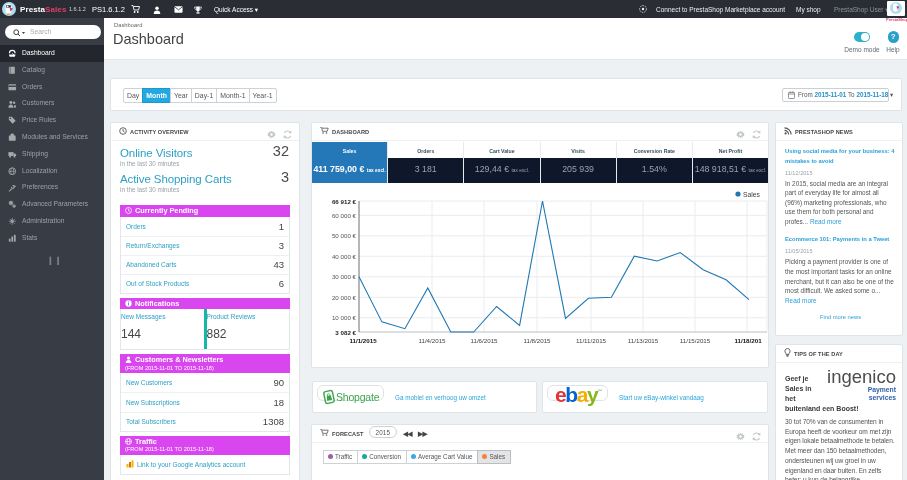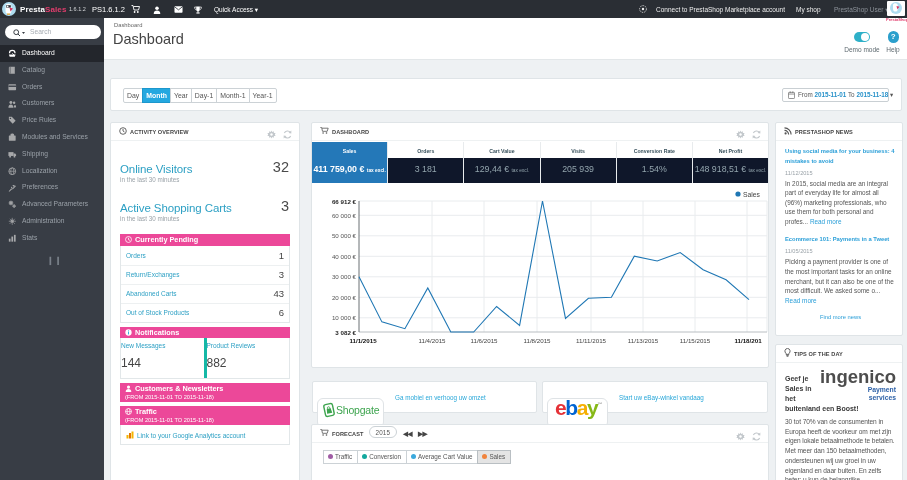--- a/index.html
+++ b/index.html
@@ -48,25 +48,25 @@
 .btng{position:absolute;left:12px;top:9px;display:flex}
 .btn{height:14.5px;line-height:13px;font-size:6.9px;color:#555;background:#fff;border:1px solid #ccd2d6;padding:0 3px;margin-left:-1px;text-align:center}
 .btn:first-child{border-radius:2px 0 0 2px;margin-left:0}
 .btn:last-child{border-radius:0 2px 2px 0}
 .btn.on{background:#24a8e0;border-color:#1d97cc;color:#fff;font-weight:bold}
 #daterange{position:absolute;right:12px;top:9px;width:107px;height:14px;border:1px solid #c9cfd3;border-radius:2px;background:#fff;font-size:6.3px;color:#555;line-height:12.5px;padding-left:5px;white-space:nowrap}
 #daterange b{color:#2791c9}
 
 #activity{left:110px;top:122px;width:190px;height:368px}
 .apad{padding:3px 9px 0 9px}
-.bigline{position:relative;height:15px;margin-top:17px}
+.bigline{position:relative;height:15px;margin-top:1px}
 .bigline .lbl{position:absolute;left:0;top:2px;font-size:11.5px;color:#2da0c4;letter-spacing:-0.1px}
 .bigline .num{position:absolute;right:1px;top:-2px;font-size:14.5px;color:#4a4a4a}
 .sub{font-size:6.3px;color:#9aa2a8;line-height:7px;margin-bottom:4px}
-.bluebar{background:#ec4899;color:#fff;font-size:7.3px;font-weight:bold;padding:2px 5px;line-height:7.5px}
+.bluebar{background:#d946ef;color:#fff;font-size:7.3px;font-weight:bold;padding:2px 5px;line-height:7.5px}
 .bluebar .sm{font-size:5.6px;font-weight:normal;line-height:6.5px}
 .tbl{border:1px solid #e2e7e9;border-top:0}
 .trow{display:flex;justify-content:space-between;align-items:center;height:19.1px;padding:0 5px;border-top:1px solid #edf0f1}
 .trow:first-child{border-top:0}
 .trow .k{font-size:6.5px;color:#2da0c4}
 .trow .v{font-size:9.5px;color:#444}
 .sp{height:4px}
 .twocol{display:flex;border:1px solid #e2e7e9;border-top:0}
 .tc{flex:1;padding:4px 0 7px}
 .tc+.tc{border-left:3px solid #14b8a6}
@@ -88,21 +88,21 @@
 .npad{padding:6px 6px 0 9px}
 .ntitle{font-size:5.8px;font-weight:bold;color:#2b9fd8;line-height:9.5px;margin-bottom:3.5px}
 .ndate{font-size:5.6px;color:#9aa2a8;margin-bottom:3px}
 .ntext{font-size:6.4px;color:#555;line-height:9.6px}
 .ntext a{color:#2b9fd8;text-decoration:none}
 .fmn{text-align:center;font-size:5.8px;color:#2b9fd8;margin-top:9px}
 #tips{left:775px;top:344px;width:128px;height:146px}
 
 #ban1{left:312px;top:381px;width:225px;height:32px}
 #ban2{left:542px;top:381px;width:226px;height:32px}
-.logobox{position:absolute;top:16px;height:30px;background:#fff;border:1px solid #dfe3e6;border-radius:6px}
+.logobox{position:absolute;top:3px;height:16px;background:#fff;border:1px solid #dfe3e6;border-radius:6px}
 .banlink{position:absolute;font-size:6.3px;color:#28a7d9}
 
 #forecast{left:311px;top:424px;width:458px;height:65px}
 .pill{display:inline-block;border:1px solid #ccd2d6;border-radius:7px;padding:0 6px;height:12px;line-height:11px;font-size:6.3px;color:#555;font-weight:normal;margin-left:5px;vertical-align:1px}
 .arr{display:inline-block;font-size:6.5px;color:#444;margin-left:6px;letter-spacing:-0.5px}
 #legend{position:absolute;left:12px;top:25px;display:flex}
 .lbtn{height:14px;line-height:12.5px;font-size:6.3px;color:#555;background:#fff;border:1px solid #ccd2d6;padding:0 5px 0 4px;margin-left:-1px}
 .lbtn.on{background:#e4e4e4;border-color:#b9bfc3}
 .dot{display:inline-block;width:5px;height:5px;border-radius:50%;margin-right:2px;vertical-align:0.5px}
 </style>
@@ -315,20 +315,34 @@
         </svg>Notifications</div>
     <div class="twocol">
       <div class="tc"><span class="k">New Messages</span><span class="v">144</span></div>
       <div class="tc"><span class="k">Product Reviews</span><span class="v">882</span></div>
     </div>
     <div class="sp"></div>
     <div class="bluebar"><svg width="7" height="7" viewBox="0 0 8 8" style="vertical-align:-1px;margin-right:3px">
           <circle cx="4" cy="2.4" r="1.8" fill="#fff"></circle>
           <path d="M0.8 8 C0.8 5.4 2.2 4.5 4 4.5 C5.8 4.5 7.2 5.4 7.2 8 Z" fill="#fff"></path>
         </svg>Customers &amp; Newsletters<br><span class="sm">(FROM 2015-11-01 TO 2015-11-18)</span></div>
+    <div class="tbl">
+      <div class="trow">
+          <span class="k">New Customers</span>
+          <span class="v">90</span>
+        </div>
+      <div class="trow">
+          <span class="k">New Subscriptions</span>
+          <span class="v">18</span>
+        </div>
+      <div class="trow">
+          <span class="k">Total Subscribers</span>
+          <span class="v">1308</span>
+        </div>
+    </div>
     <div class="sp"></div>
     <div class="bluebar"><svg width="7" height="7" viewBox="0 0 8 8" style="vertical-align:-1px;margin-right:3px">
           <circle cx="4" cy="4" r="3.4" stroke="#fff" stroke-width="0.9" fill="none"></circle>
           <ellipse cx="4" cy="4" rx="1.5" ry="3.4" stroke="#fff" stroke-width="0.7" fill="none"></ellipse>
           <path d="M0.6 4 L7.4 4" stroke="#fff" stroke-width="0.7"></path>
         </svg>Traffic<br><span class="sm">(FROM 2015-11-01 TO 2015-11-18)</span></div>
     <div class="tbl">
       <div class="trow">
           <span class="k"><svg width="8" height="8" viewBox="0 0 8 8" style="vertical-align:-1.5px;margin-right:3px">
               <rect x="0.5" y="4" width="2" height="3.5" fill="#f4b400"></rect>
@@ -501,20 +515,20 @@
 
 <div class="card" id="tips">
   <div class="chead"><svg class="hico" width="7" height="9" viewBox="0 0 7 9">
         <path d="M3.5 0.4 A2.8 2.8 0 0 1 5 5.4 L5 6.4 L2 6.4 L2 5.4 A2.8 2.8 0 0 1 3.5 0.4 Z" fill="none" stroke="#555" stroke-width="0.9"></path>
         <rect x="2.3" y="7" width="2.4" height="0.8" fill="#555"></rect>
         <rect x="2.6" y="8.1" width="1.8" height="0.7" fill="#555"></rect>
       </svg>TIPS OF THE DAY</div>
   <div class="npad">
     <div style="overflow:hidden">
       <div style="float:right;width:78px;text-align:right">
-        <div style="font-size:18.5px;font-weight:bold;color:#4d4d4d;letter-spacing:0;line-height:16px">ingenico</div>
+        <div style="font-size:18.5px;font-weight:normal;color:#4d4d4d;letter-spacing:0;line-height:16px">ingenico</div>
         <div style="font-size:6.8px;font-weight:bold;color:#2e62a8;line-height:7.5px;margin-top:1px">Payment<br>services</div>
       </div>
       <div style="font-size:7px;font-weight:bold;color:#3a3a3a;line-height:10px;padding-top:5px">Geef je Sales in het buitenland een Boost!</div>
     </div>
     <div class="ntext" style="margin-top:3px;font-size:6.6px;line-height:9.7px;letter-spacing:-0.1px">30 tot 70% van de consumenten in Europa heeft de voorkeur om met zijn eigen lokale betaalmethode te betalen. Met meer dan 150 betaalmethoden, ondersteunen wij uw groei in uw eigenland en daar buiten. En zelfs beter: u kun de belangrijke betaalmethoden activeren met een...</div>
   </div>
 </div>
 
 </body></html>

